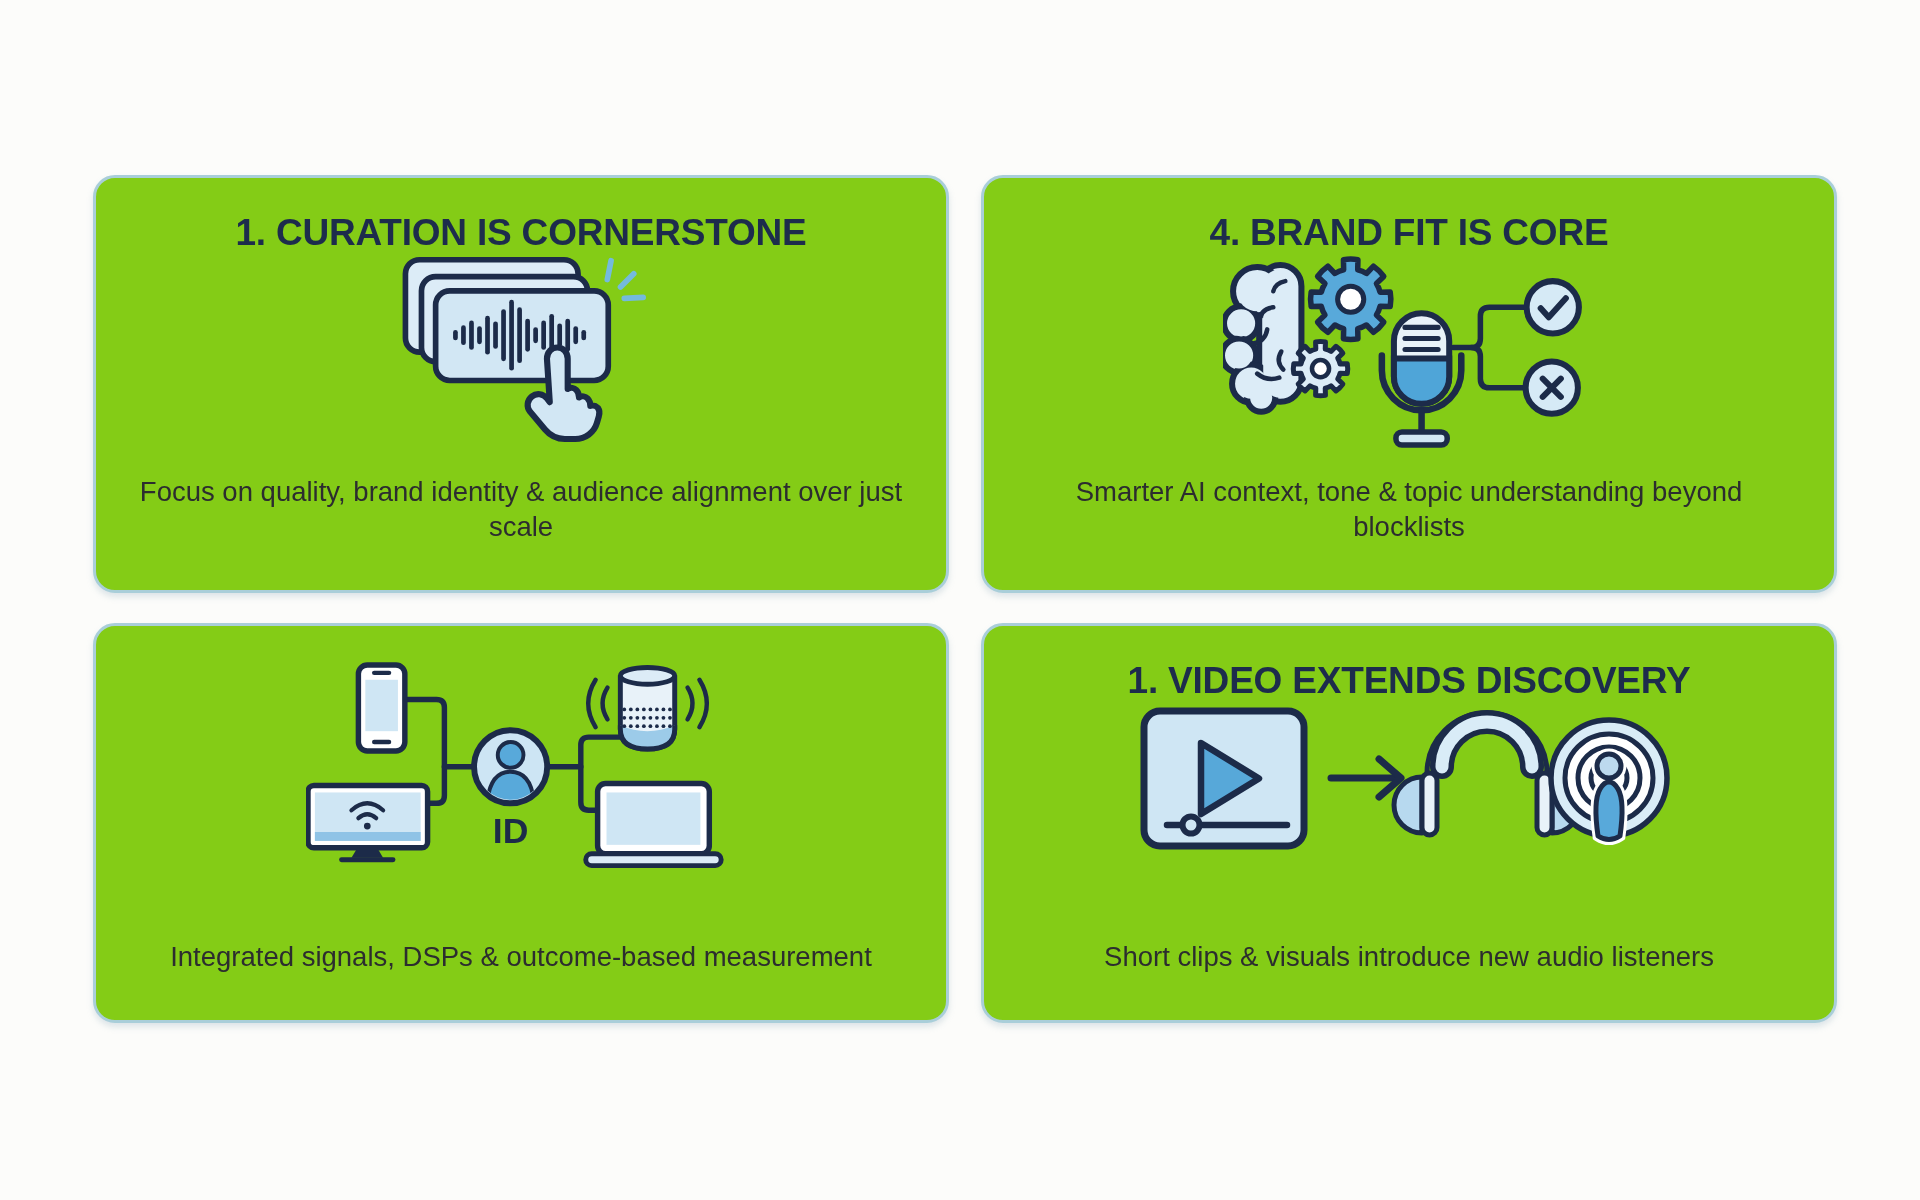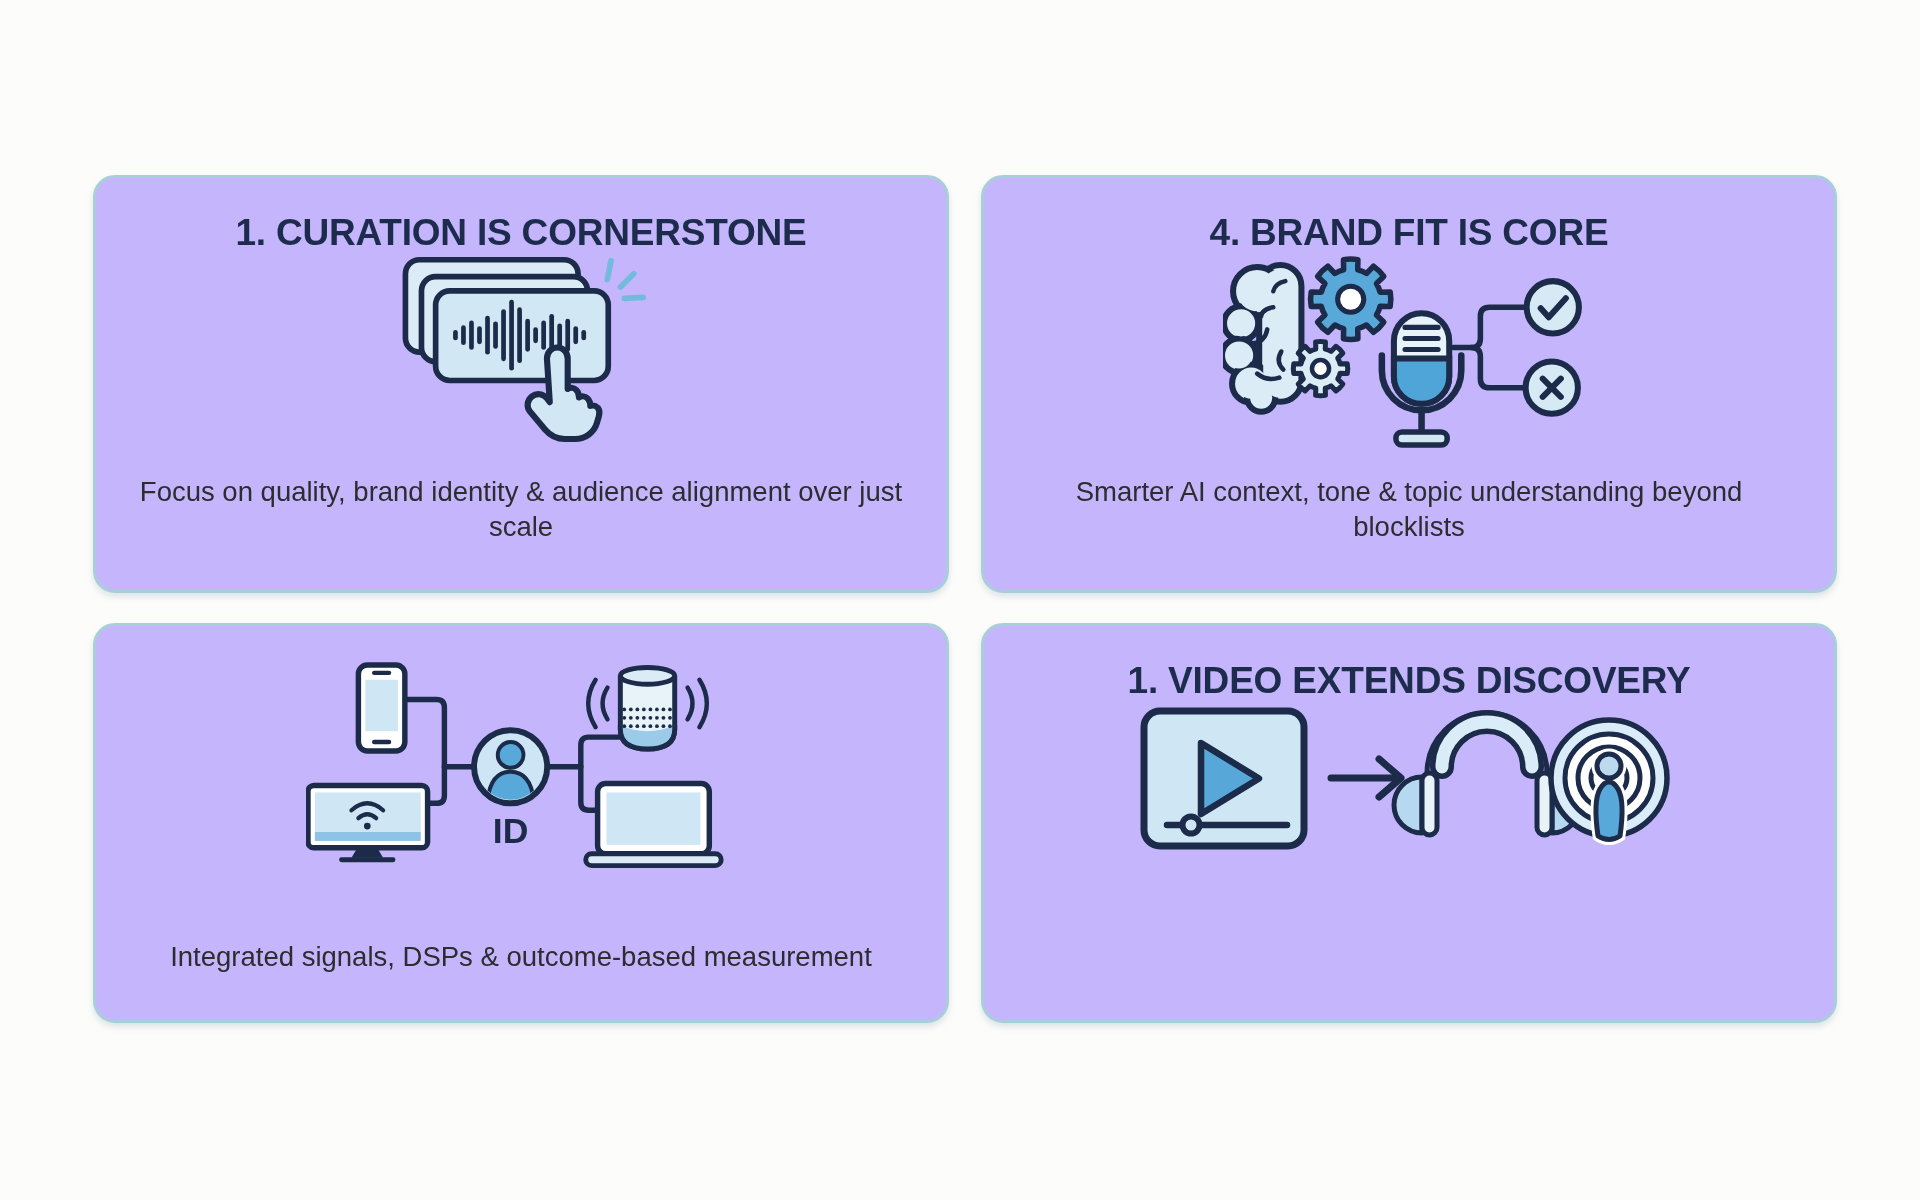--- a/index.html
+++ b/index.html
@@ -7,21 +7,21 @@
     width:1920px;height:1200px;position:relative;overflow:hidden;
     background:#fcfcfa;
     font-family:"Liberation Sans","DejaVu Sans",sans-serif;
   }
   .grid{
     position:absolute;left:93px;top:175px;width:1744px;height:848px;
     display:grid;grid-template-columns:1fr 1fr;grid-template-rows:418px 400px;
     column-gap:32px;row-gap:30px;
   }
   .card{
-    background:#c4b5fd;
+    background:#84cc16;
     border:3px solid #a9ced9;
     border-radius:22px;
     box-shadow:0 4px 6px rgba(140,170,185,.28);
     display:flex;flex-direction:column;align-items:center;
     padding:34px 22px 30px 22px;box-sizing:border-box;
   }
   .card-title{
     margin:0;
     font-size:37px;font-weight:700;line-height:1.15;
     color:#1d2c4c;letter-spacing:-.2px;text-align:center;
@@ -280,15 +280,16 @@
           <circle cx="470" cy="75" r="18" fill="#ffffff" stroke="#1c2b49" stroke-width="5"></circle>
           <g stroke="#ffffff" stroke-width="11">
             <circle cx="470" cy="63" r="12" fill="#ffffff"></circle>
             <path d="M459 133 Q454 98 461 86 Q465 79 470 79 Q475 79 479 86 Q486 98 481 133 Q470 140 459 133 Z" fill="#ffffff"></path>
           </g>
           <circle cx="470" cy="63" r="12" fill="#bcd9ee" stroke="#1c2b49" stroke-width="5"></circle>
           <path d="M459 133 Q454 98 461 86 Q465 79 470 79 Q475 79 479 86 Q486 98 481 133 Q470 140 459 133 Z" fill="#58a9da" stroke="#1c2b49" stroke-width="5" stroke-linejoin="round"></path>
         </g>
       </svg>
     </div>
+    <p class="card-desc">Short clips &amp; visuals introduce new audio listeners</p>
   </div>
 
 </div>
 
 </body></html>

